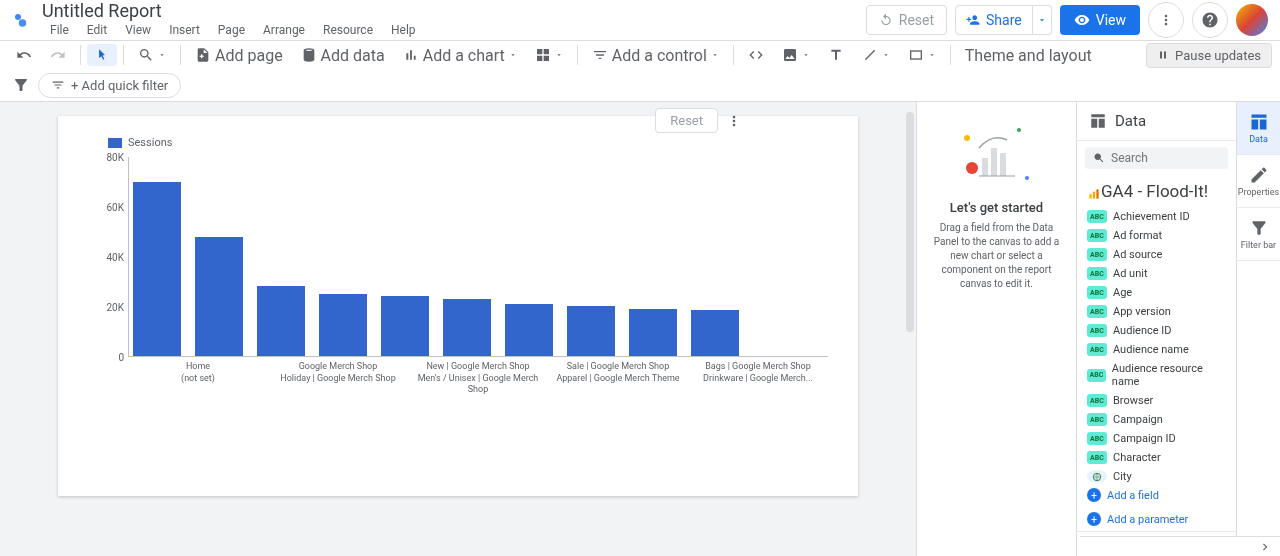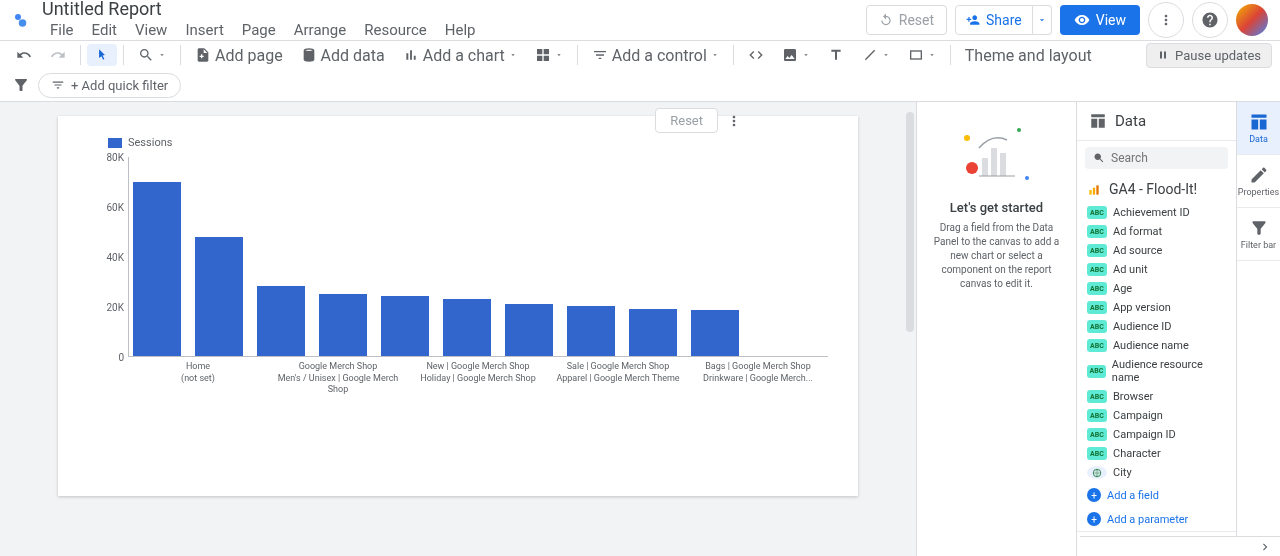--- a/index.html
+++ b/index.html
@@ -4,21 +4,21 @@
 <style>
 * { margin: 0; padding: 0; box-sizing: border-box; font-family: 'Google Sans', Roboto, Arial, sans-serif; }
 body { background: #fff; overflow: hidden; width: 1280px; height: 556px; }
 
 
 .top-bar { display: flex; align-items: center; padding: 6px 12px; height: 41px; border-bottom: 1px solid #dadce0; }
 .logo { width: 18px; height: 18px; margin-right: 12px; }
 .title-area { flex: 1; }
 .report-title { font-size: 18px; color: #3c4043; font-weight: 400; }
 .menu-row { display: flex; gap: 2px; margin-top: -2px; }
-.menu-item { font-size: 15px; color: #5f6368; padding: 4px 8px; cursor: pointer; }
+.menu-item { font-size: 12px; color: #5f6368; padding: 4px 8px; cursor: pointer; }
 .top-actions { display: flex; align-items: center; gap: 8px; }
 .btn-reset-top { display: flex; align-items: center; gap: 6px; color: #9aa0a6; font-size: 14px; padding: 6px 12px; border: 1px solid #dadce0; border-radius: 4px; background: #fff; }
 .btn-share-group { display: flex; }
 .btn-share { display: flex; align-items: center; gap: 6px; color: #1a73e8; font-size: 14px; padding: 6px 10px; border: 1px solid #dadce0; border-radius: 4px 0 0 4px; background: #fff; }
 .btn-share-dd { border: 1px solid #dadce0; border-left: none; border-radius: 0 4px 4px 0; padding: 6px 4px; background: #fff; color: #1a73e8; }
 .btn-view { display: flex; align-items: center; gap: 6px; background: #1a73e8; color: #fff; font-size: 14px; padding: 7px 14px; border-radius: 4px; border: none; }
 .icon-btn { width: 36px; height: 36px; border-radius: 50%; display: flex; align-items: center; justify-content: center; color: #5f6368; border: 1px solid #dadce0; background: #fff; }
 .avatar { width: 32px; height: 32px; border-radius: 50%; background: linear-gradient(135deg,#f4b400,#db4437,#4285f4); }
 
 
@@ -59,21 +59,21 @@
 .started-text { font-size: 10px; color: #5f6368; line-height: 1.4; }
 .reset-more-row { position: absolute; right: 170px; top: 6px; display: flex; align-items: center; gap: 4px; }
 .btn-reset-canvas { color: #9aa0a6; font-size: 13px; padding: 4px 14px; border: 1px solid #dadce0; border-radius: 4px; background: #fff; }
 
 
 .data-panel { width: 160px; border-left: 1px solid #dadce0; border-top: 1px solid #dadce0; background: #fff; display: flex; flex-direction: column; }
 .data-header { display: flex; align-items: center; gap: 8px; padding: 10px 12px; border-bottom: 1px solid #e8eaed; }
 .data-header-title { font-size: 15px; color: #3c4043; }
 .search-box { display: flex; align-items: center; gap: 6px; margin: 6px 8px; padding: 4px 8px; background: #f1f3f4; border-radius: 4px; }
 .search-box input { border: none; background: transparent; font-size: 12px; outline: none; width: 100%; }
-.data-source-row { display: flex; align-items: flex-end; gap: 8px; padding: 6px 10px; font-size: 14px; color: #3c4043; }
+.data-source-row { display: flex; align-items: flex-end; gap: 0; padding: 6px 10px; font-size: 17px; color: #3c4043; }
 .field-list { flex: 1; overflow-y: auto; }
 .field-item { display: flex; align-items: center; gap: 6px; padding: 3px 10px; font-size: 11px; color: #3c4043; }
 .field-badge { width: 20px; height: 13px; border-radius: 3px; background: #5eead4; color: #137333; font-size: 7px; display: flex; align-items: center; justify-content: center; font-weight: bold; }
 .field-badge.geo { background: #e8f0fe; color: #1967d2; border-radius: 50%; }
 .add-field-row { display: flex; align-items: center; gap: 6px; padding: 5px 10px; font-size: 11px; color: #1a73e8; }
 .add-circle { width: 14px; height: 14px; border-radius: 50%; background: #1a73e8; color: #fff; display: flex; align-items: center; justify-content: center; font-size: 10px; }
 
 
 .right-rail { width: 44px; border-left: 1px solid #dadce0; border-top: 1px solid #dadce0; background: #fff; display: flex; flex-direction: column; }
 .rail-btn { display: flex; flex-direction: column; align-items: center; gap: 2px; padding: 10px 2px; font-size: 9px; color: #5f6368; border-bottom: 1px solid #e8eaed; }
@@ -312,22 +312,22 @@
       </div>
       <div class="x-labels" id="xlabels-row1">
           <div class="x-label-col">Home</div>
           <div class="x-label-col">Google Merch Shop</div>
           <div class="x-label-col">New | Google Merch Shop</div>
           <div class="x-label-col">Sale | Google Merch Shop</div>
           <div class="x-label-col">Bags | Google Merch Shop</div>
         </div>
       <div class="x-labels" id="xlabels-row2">
           <div class="x-label-col">(not set)</div>
+          <div class="x-label-col">Holiday | Google Merch Shop</div>
           <div class="x-label-col">Men's / Unisex | Google Merch Shop</div>
-          <div class="x-label-col">Holiday | Google Merch Shop</div>
           <div class="x-label-col">Apparel | Google Merch Theme</div>
           <div class="x-label-col">Drinkware | Google Merch...</div>
         </div>
     </div>
     <div class="canvas-scroll"></div>
   </div>
 
   <div class="started-panel">
     <div class="started-ill">
       <svg viewBox="0 0 80 70">

